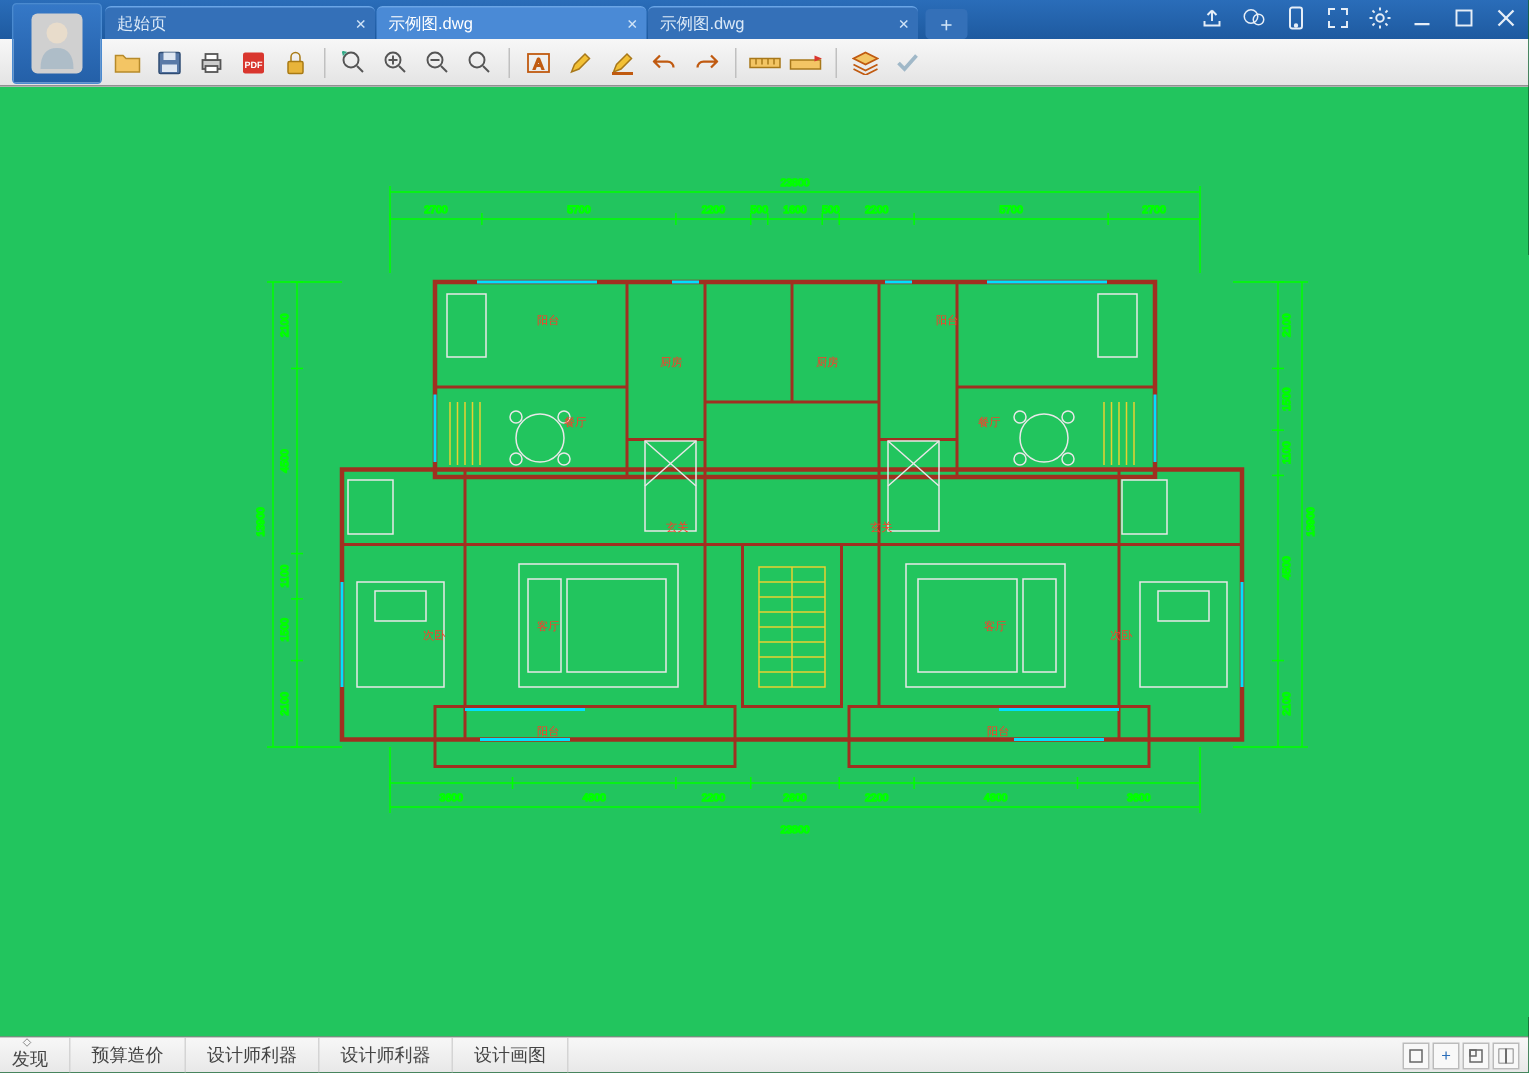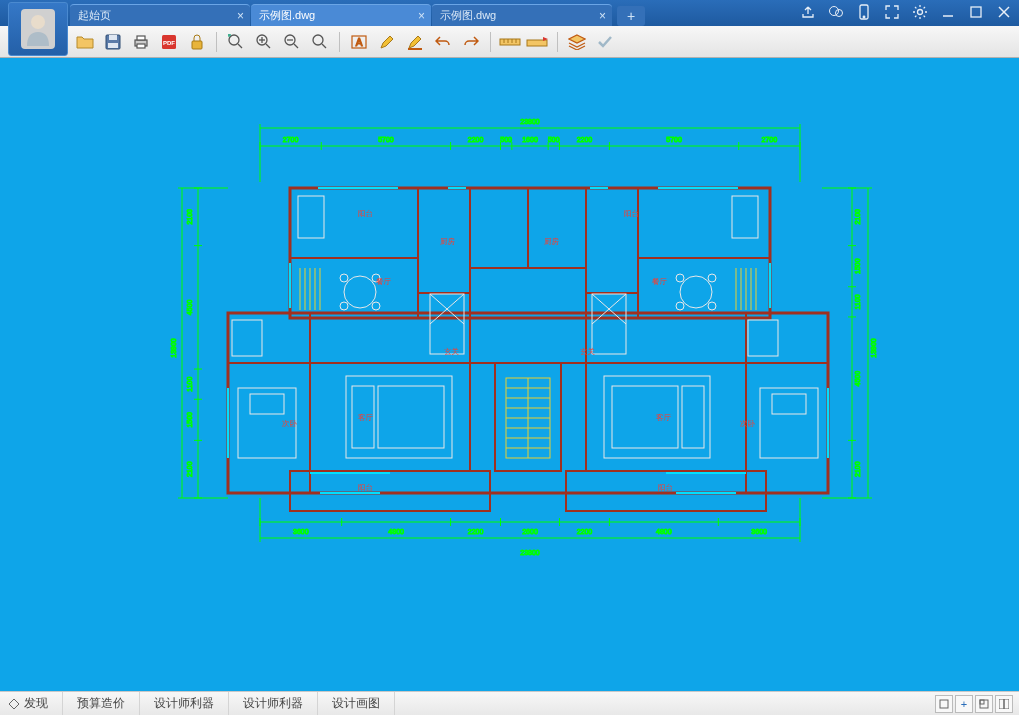--- a/index.html
+++ b/index.html
@@ -49,31 +49,31 @@
 .win-controls span { width:18px; height:18px; display:flex; align-items:center; justify-content:center; cursor:pointer; }
 .toolbar {
   height: 32px; background: linear-gradient(to bottom,#f7f7f7,#e4e4e4);
   display:flex; align-items:center; padding-left:72px; gap:2px;
   border-bottom:1px solid #b0b0b0;
 }
 .tbtn { width:26px; height:24px; display:flex; align-items:center; justify-content:center; cursor:pointer; border-radius:2px; }
 .tsep { width:1px; height:20px; background:#c0c0c0; margin:0 4px; }
 .canvas-area {
   position:absolute; top:58px; left:0; right:0; bottom:24px;
-  background:#0ea5e9; overflow:hidden;
+  background:#22c55e; overflow:hidden;
 }
 .drawing { position:absolute; inset:0; }
 .status-bar {
   position:absolute; bottom:0; left:0; right:0; height:24px;
   background:linear-gradient(to bottom,#f7f7f7,#e8e8e8);
   border-top:1px solid #c8c8c8;
   display:flex; align-items:center; font-size:12px; color:#444;
 }
 .status-item { padding:0 14px; height:100%; display:flex; align-items:center; cursor:pointer; border-right:1px solid #d4d4d4; }
-.status-item:first-child{ padding-left:8px; }
+.status-item:first-child{ padding-left:8px;flex-direction:column; }
 .status-right { position:absolute; right:6px; display:flex; gap:2px; }
 .mini-btn { width:18px;height:18px;border:1px solid #bbb;background:#f8f8f8;cursor:pointer;display:flex;align-items:center;justify-content:center;font-size:11px;color:#657; }
 svg text { font-family: Arial, sans-serif; }
 .dim-text { fill:#00ff00; font-size:7px; }
 .room-text { fill:#ff3a2a; font-size:7.5px; font-family:"SimSun","Microsoft YaHei"; }
 </style>
 </head>
 <body>
 
 <div class="titlebar">

